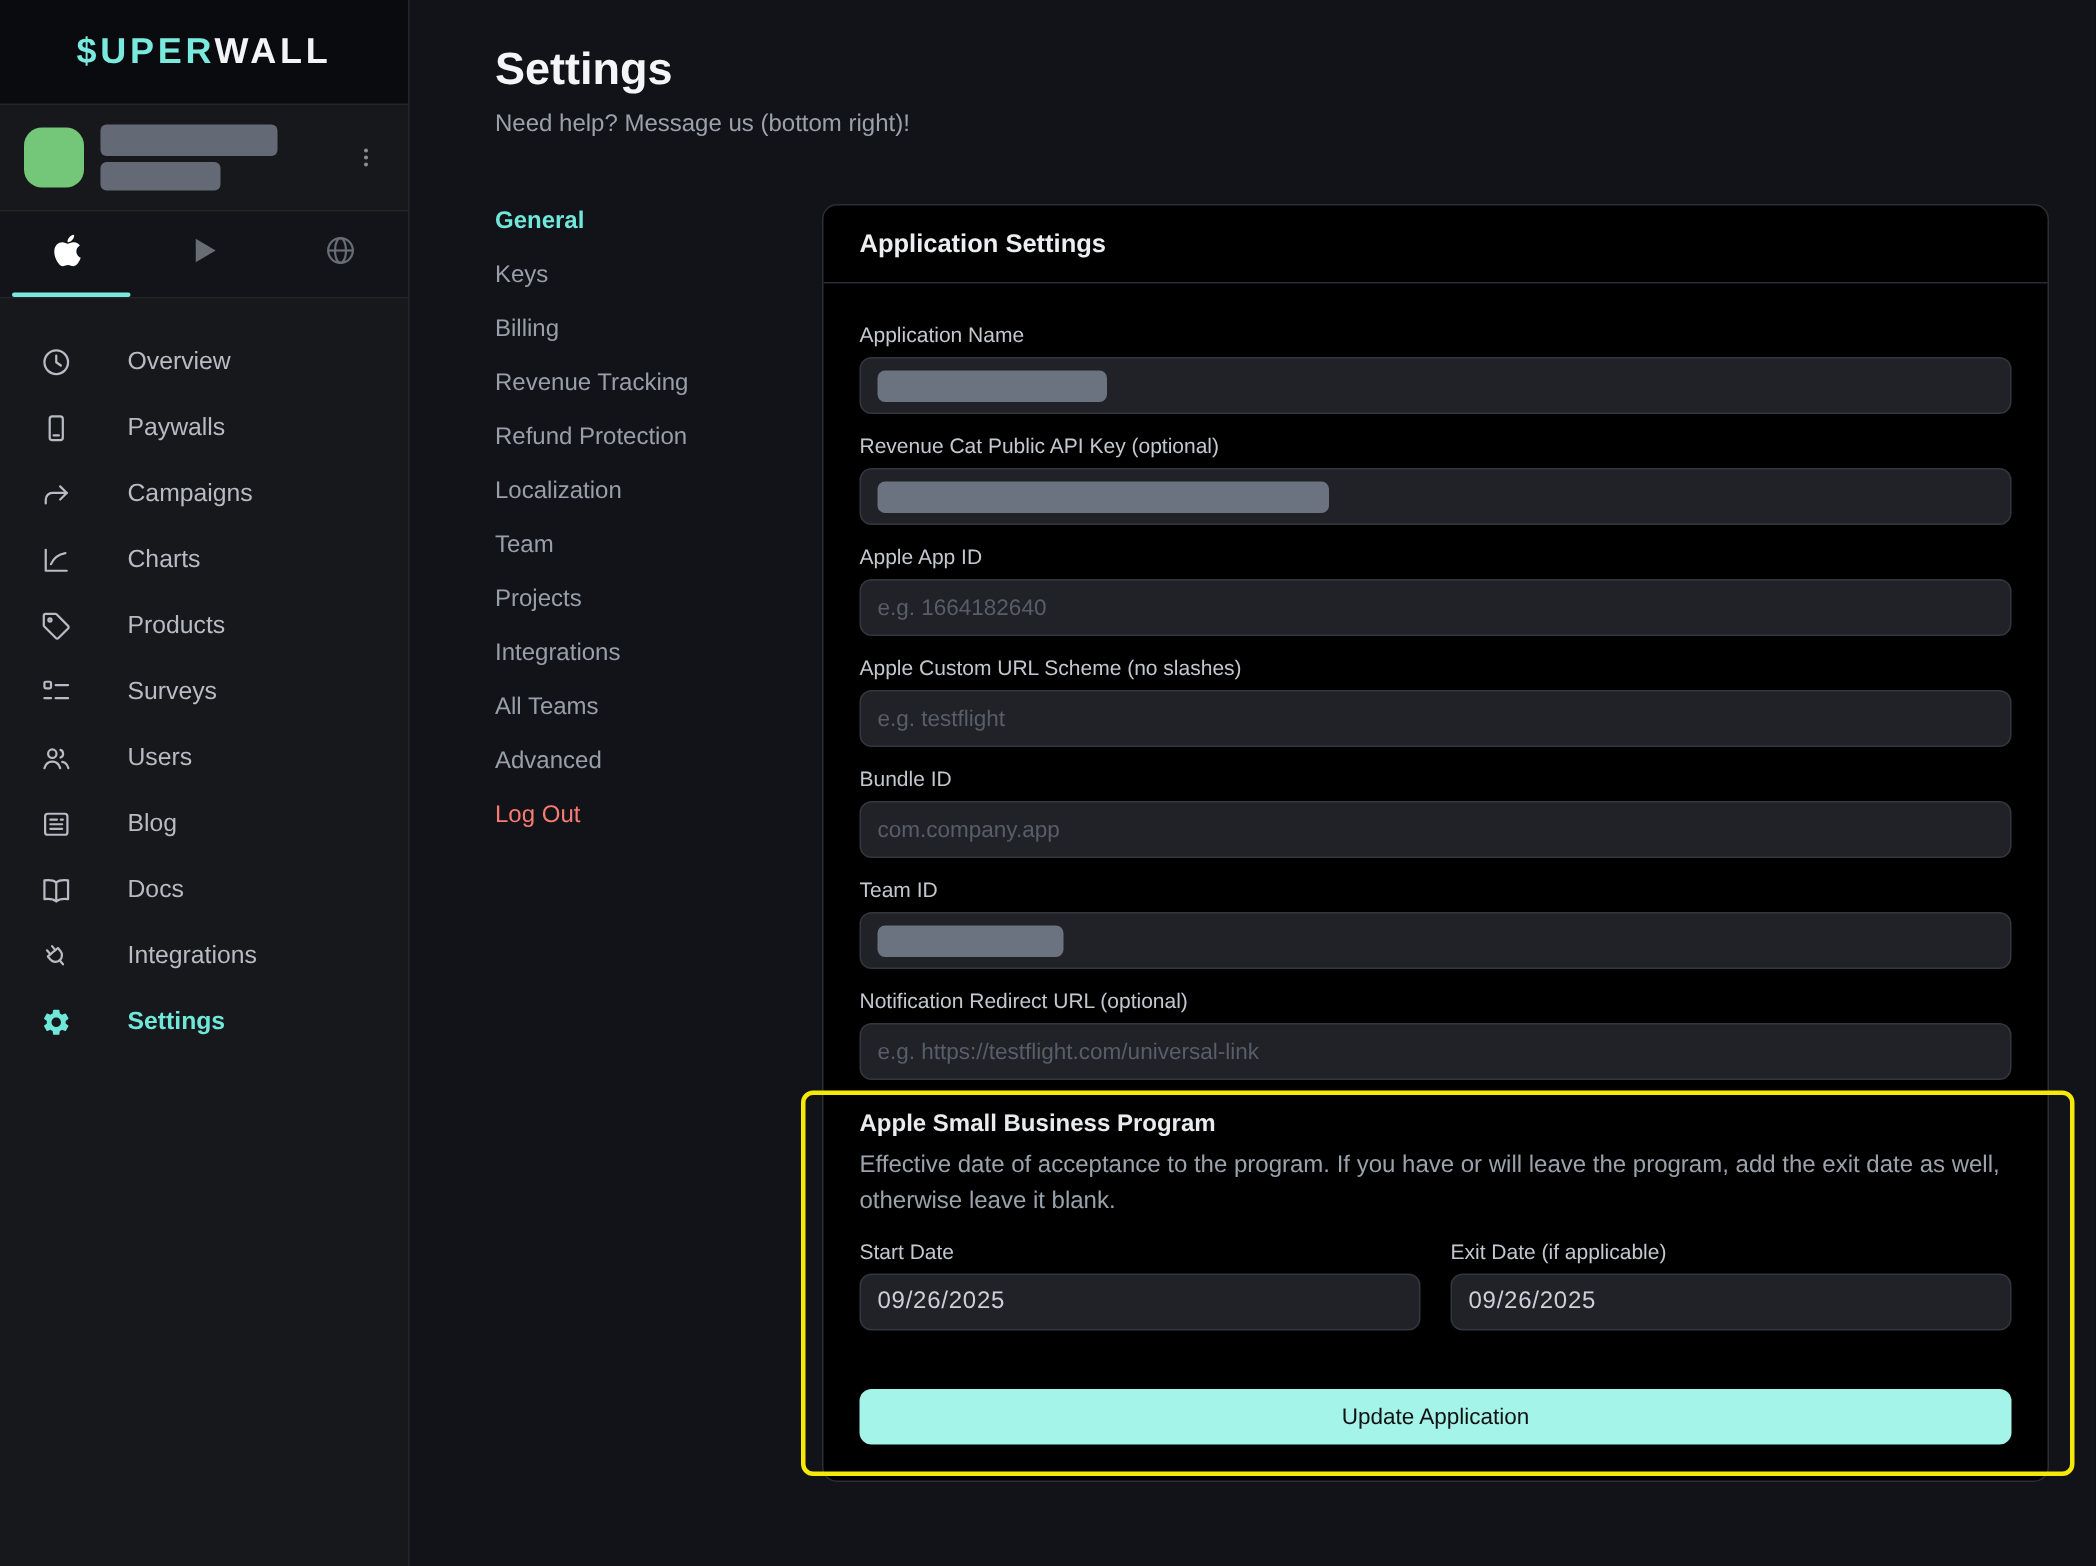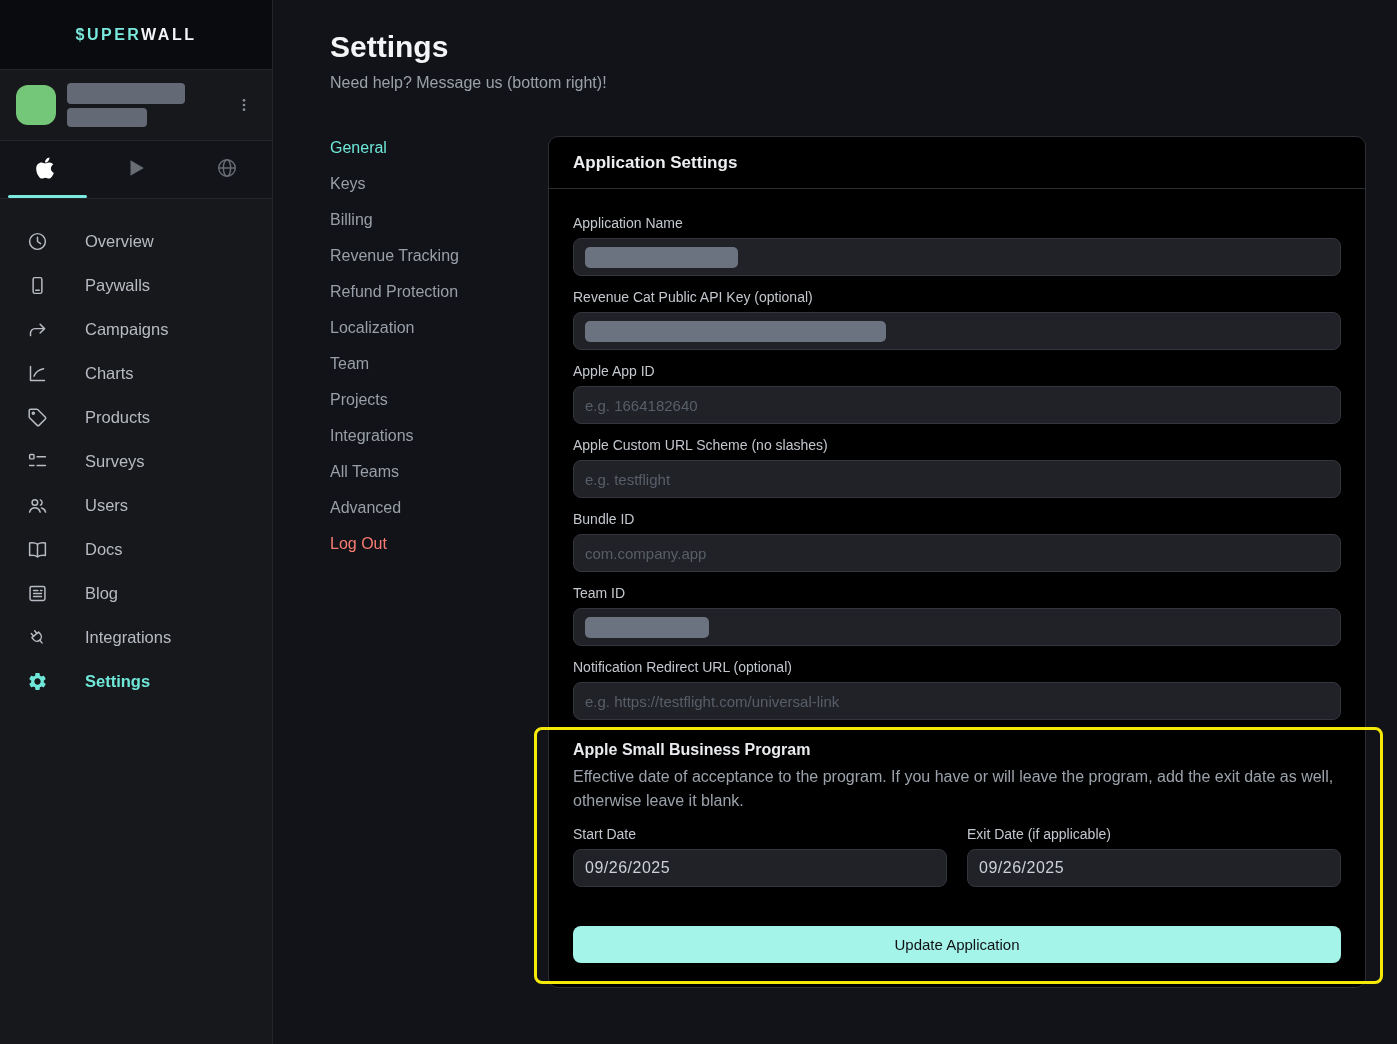--- a/index.html
+++ b/index.html
@@ -5,21 +5,21 @@
   * { margin:0; padding:0; box-sizing:border-box; }
   html,body { background:#0e0f12; }
   body { font-family:"Liberation Sans","DejaVu Sans",sans-serif; }
   .screen { position:relative; width:1397px; height:1044px; background:#121318; overflow:hidden; }
 
   
   .sidebar { position:absolute; left:0; top:0; width:273px; height:100%;
              background:#17181c; border-right:1px solid #242529; }
   .logo-area { height:70px; background:#0a0b0e; border-bottom:1px solid #242529;
                display:flex; align-items:center; justify-content:center; }
-  .logo { font-size:16px; font-weight:700; letter-spacing:2.5px; color:#f2f4f5; }
+  .logo { font-size:24px; font-weight:700; letter-spacing:2.5px; color:#f2f4f5; }
   .logo .accent { color:#7ae9de; }
 
   .account-row { height:71px; border-bottom:1px solid #242529; display:flex;
                  align-items:center; padding:0 16px; background:#17181c; }
   .avatar { width:40px; height:40px; border-radius:12px; background:#74c678; flex:0 0 auto; }
   .account-bars { margin-left:11px; flex:1; }
   .bar { background:#646a75; border-radius:4px; }
   .bar-1 { width:118px; height:21px; margin-bottom:4px; }
   .bar-2 { width:80px; height:19px; }
   .kebab { color:#8a8f97; display:flex; align-items:center; cursor:pointer; padding:4px; }
@@ -39,21 +39,21 @@
   .nav-item.active { color:#6fe8da; font-weight:700; }
   .nav-item svg { display:block; }
 
   
   .page-title { position:absolute; left:330px; top:30px; font-size:30px; font-weight:700; color:#f4f5f6; }
   .page-subtitle { position:absolute; left:330px; top:74px; font-size:16px; color:#9aa1a9; }
 
   
   .settings-nav { position:absolute; left:330px; top:137px; display:flex; flex-direction:column; }
   .snav-item { height:36px; line-height:22px; font-size:16px; color:#999fa8; cursor:pointer; width:200px; }
-  .snav-item.active { color:#6fe8da; }
+  .snav-item.active { color:#6fe8da;font-weight:bold; }
   .snav-item.danger { color:#f87c72; }
 
   
   .card { position:absolute; left:548px; top:136px; width:818px; background:#000000;
           border:1px solid #2c2e34; border-radius:10px; }
   .card-header { padding:16px 24px 15px; font-size:17px; font-weight:700; color:#eceef0;
                  border-bottom:1px solid #2a2c31; }
   .card-body { padding:26px 24px 24px; }
 
   .field { margin-bottom:13px; }
@@ -209,38 +209,38 @@
               <path d="M15.2 5.6a3.2 3.2 0 0 1 .1 5.9"></path>
               <path d="M16.6 14.8c2.3.4 4 2 4.6 4.7"></path>
             </svg>
         </span>
         <span class="nav-label">Users</span>
       </div>
 
       <div class="nav-item">
         <span class="nicon">
           <svg width="21" height="21" viewBox="0 0 24 24" fill="none" stroke="currentColor" stroke-width="1.7" stroke-linecap="round" stroke-linejoin="round">
-              <path d="M12 6C10 4.4 7.2 4 3 4.5v14.3c4.2-.5 7 0 9 1.6 2-1.6 4.8-2.1 9-1.6V4.5C16.8 4 14 4.4 12 6z"></path>
-              <path d="M12 6v14.4"></path>
-            </svg>
-        </span>
-        <span class="nav-label">Docs</span>
-      </div>
-
-      <div class="nav-item">
-        <span class="nicon">
-          <svg width="21" height="21" viewBox="0 0 24 24" fill="none" stroke="currentColor" stroke-width="1.7" stroke-linecap="round" stroke-linejoin="round">
               <rect x="3.5" y="4" width="17" height="16" rx="2"></rect>
               <path d="M7.5 8.5h5"></path>
               <path d="M7.5 12h9"></path>
               <path d="M7.5 15.5h9"></path>
               <path d="M15.5 8.5h1.5"></path>
             </svg>
         </span>
         <span class="nav-label">Blog</span>
+      </div>
+
+      <div class="nav-item">
+        <span class="nicon">
+          <svg width="21" height="21" viewBox="0 0 24 24" fill="none" stroke="currentColor" stroke-width="1.7" stroke-linecap="round" stroke-linejoin="round">
+              <path d="M12 6C10 4.4 7.2 4 3 4.5v14.3c4.2-.5 7 0 9 1.6 2-1.6 4.8-2.1 9-1.6V4.5C16.8 4 14 4.4 12 6z"></path>
+              <path d="M12 6v14.4"></path>
+            </svg>
+        </span>
+        <span class="nav-label">Docs</span>
       </div>
 
       <div class="nav-item">
         <span class="nicon">
           <svg width="21" height="21" viewBox="0 0 24 24" fill="none" stroke="currentColor" stroke-width="1.7" stroke-linecap="round" stroke-linejoin="round" transform="rotate(-40 0 0)">
               <path d="M9.5 4v4"></path>
               <path d="M14.5 4v4"></path>
               <path d="M7 8h10v3a5 5 0 0 1-10 0z"></path>
               <path d="M12 16v4"></path>
             </svg>

